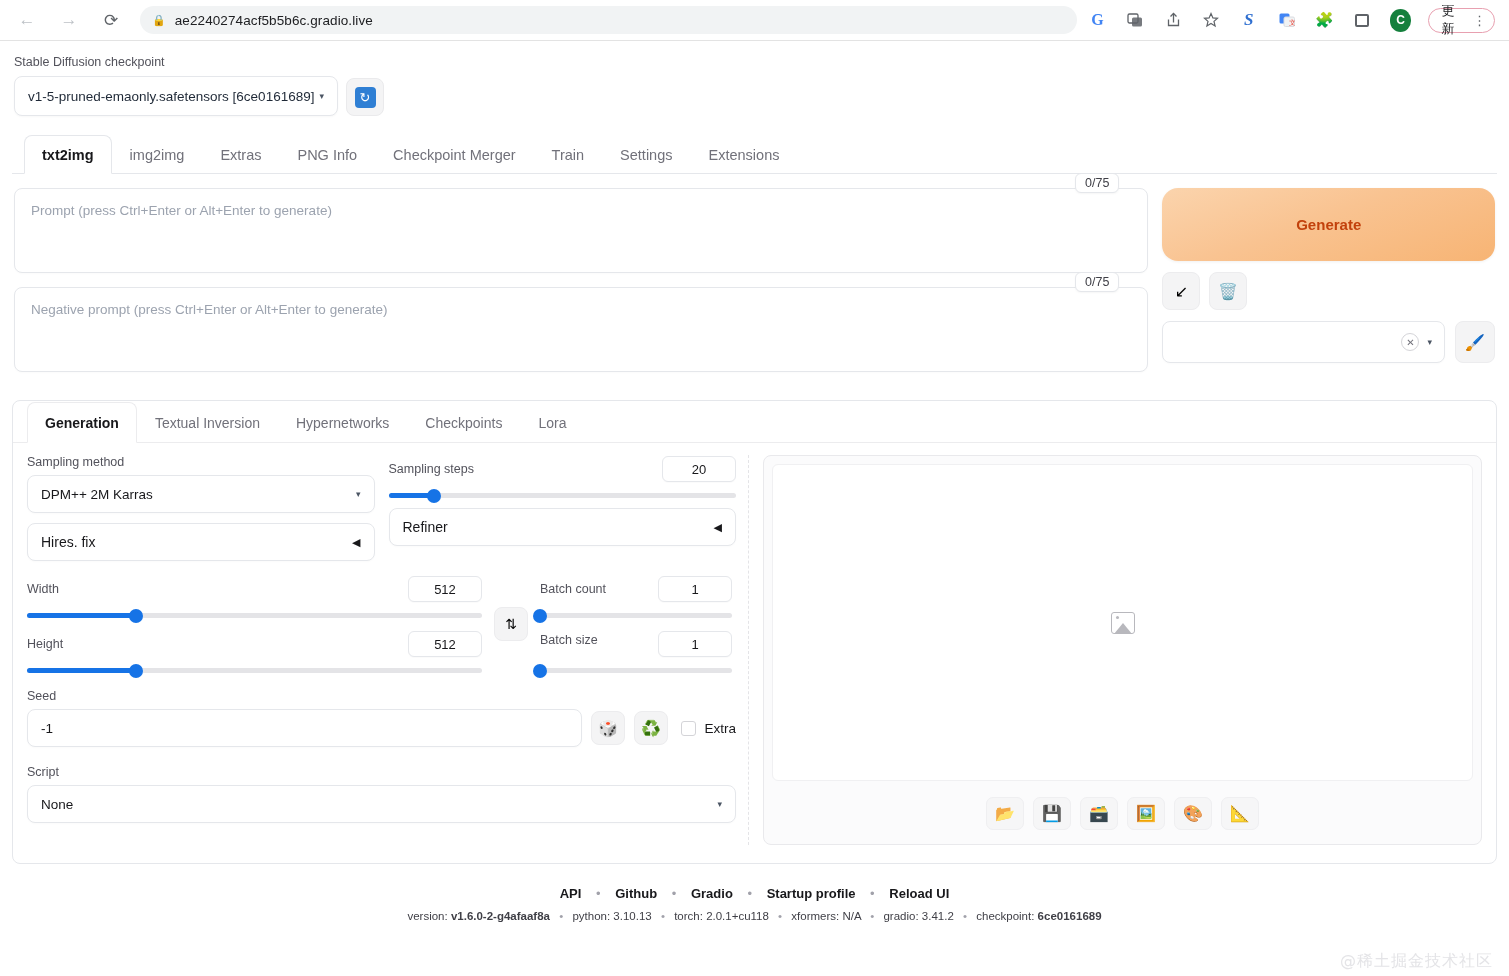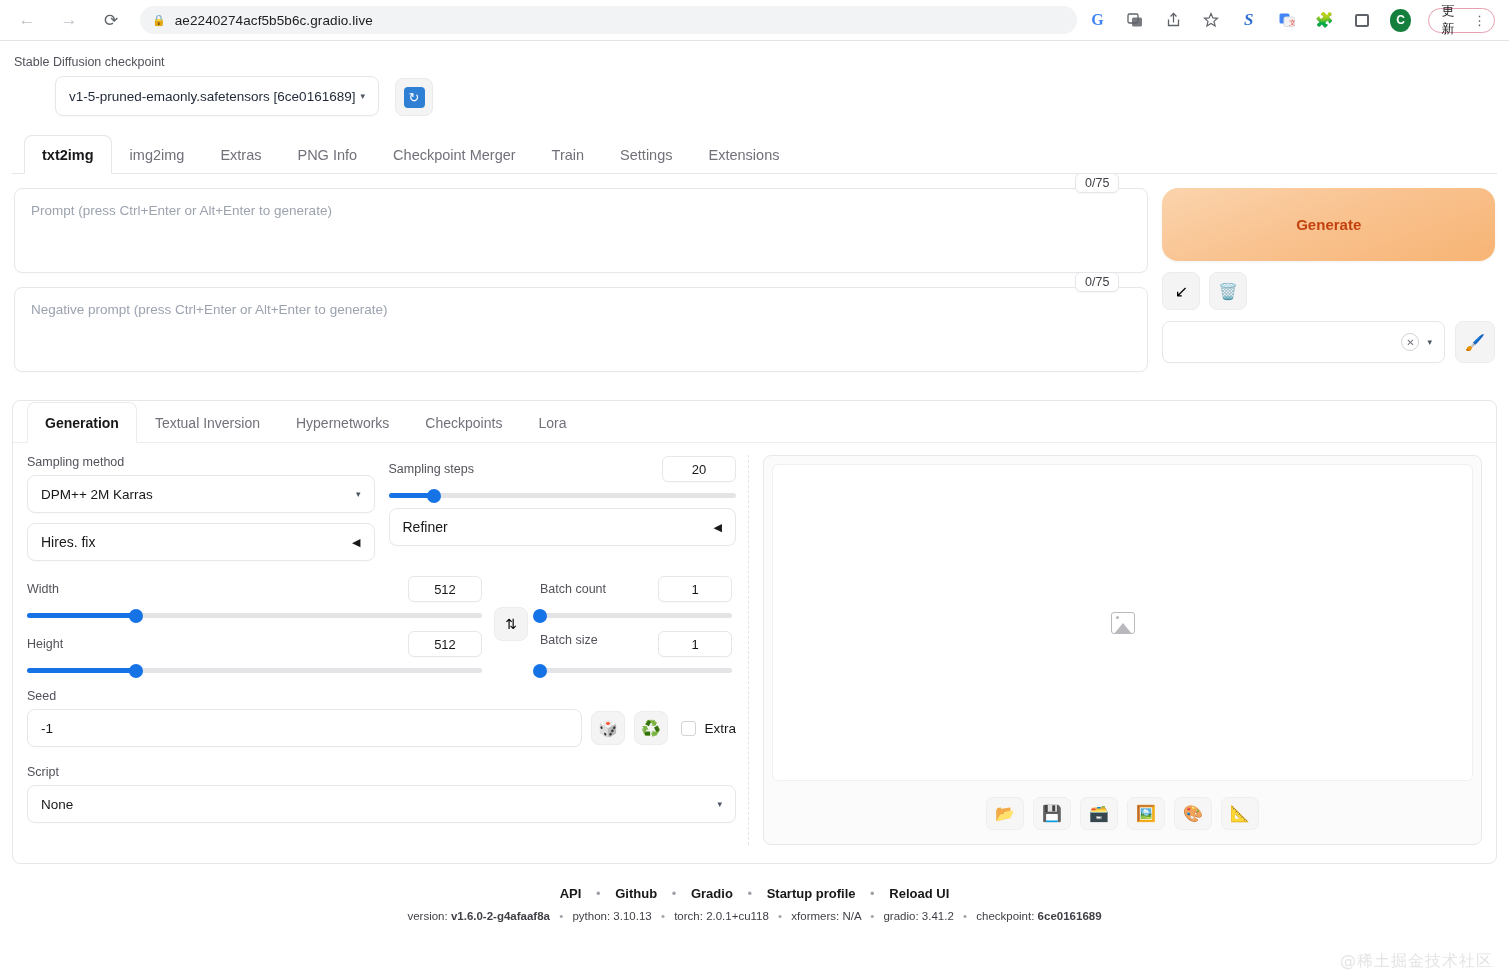--- a/index.html
+++ b/index.html
@@ -65,32 +65,31 @@
     display: flex; align-items: center; gap: 8px;
     padding: 0 9px 0 12px;
     font-size: 13px; color: #202124;
     cursor: pointer;
   }
   .kebab { font-size: 13px; color: #5f6368; letter-spacing: -1px; }
 
   
   .page { padding: 14px 12px 0 12px; height: 935px; position: relative; }
 
-  .ckpt-row { display: flex; align-items: flex-end; gap: 16px; padding: 0 2px; }
+  .ckpt-row { display: flex; align-items: flex-end; gap: 8px; padding: 0 2px; }
   .ckpt-label { font-size: 12.5px; color: #52525b; margin-bottom: 7px; display: block; }
   .ckpt-select {
     width: 324px; height: 40px;
     border: 1px solid #e5e7eb; border-radius: 8px;
     background: #fff;
     display: flex; align-items: center; justify-content: space-between;
     padding: 0 13px;
     font-size: 13.5px; color: #1f2937;
     box-shadow: 0 1px 2px rgba(0,0,0,0.03);
     cursor: pointer;
-    margin-left: 41px;
   }
   .caret { font-size: 9px; color: #4b5563; }
   .icon-btn {
     width: 38px; height: 38px;
     background: #f4f4f5;
     border: 1px solid #eaeaec; border-radius: 8px;
     display: flex; align-items: center; justify-content: center;
     font-size: 17px; cursor: pointer;
   }
   .refresh-glyph {

